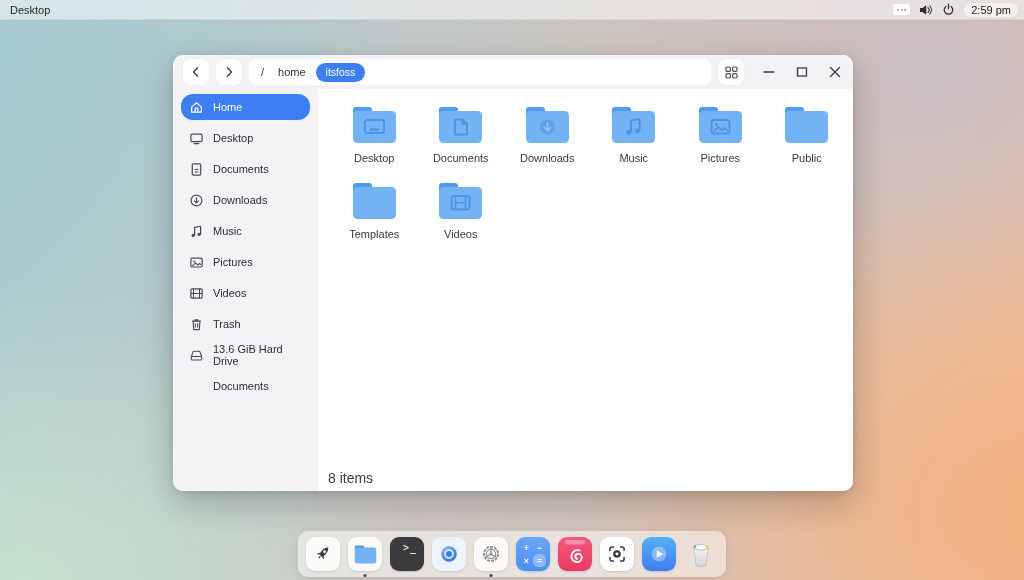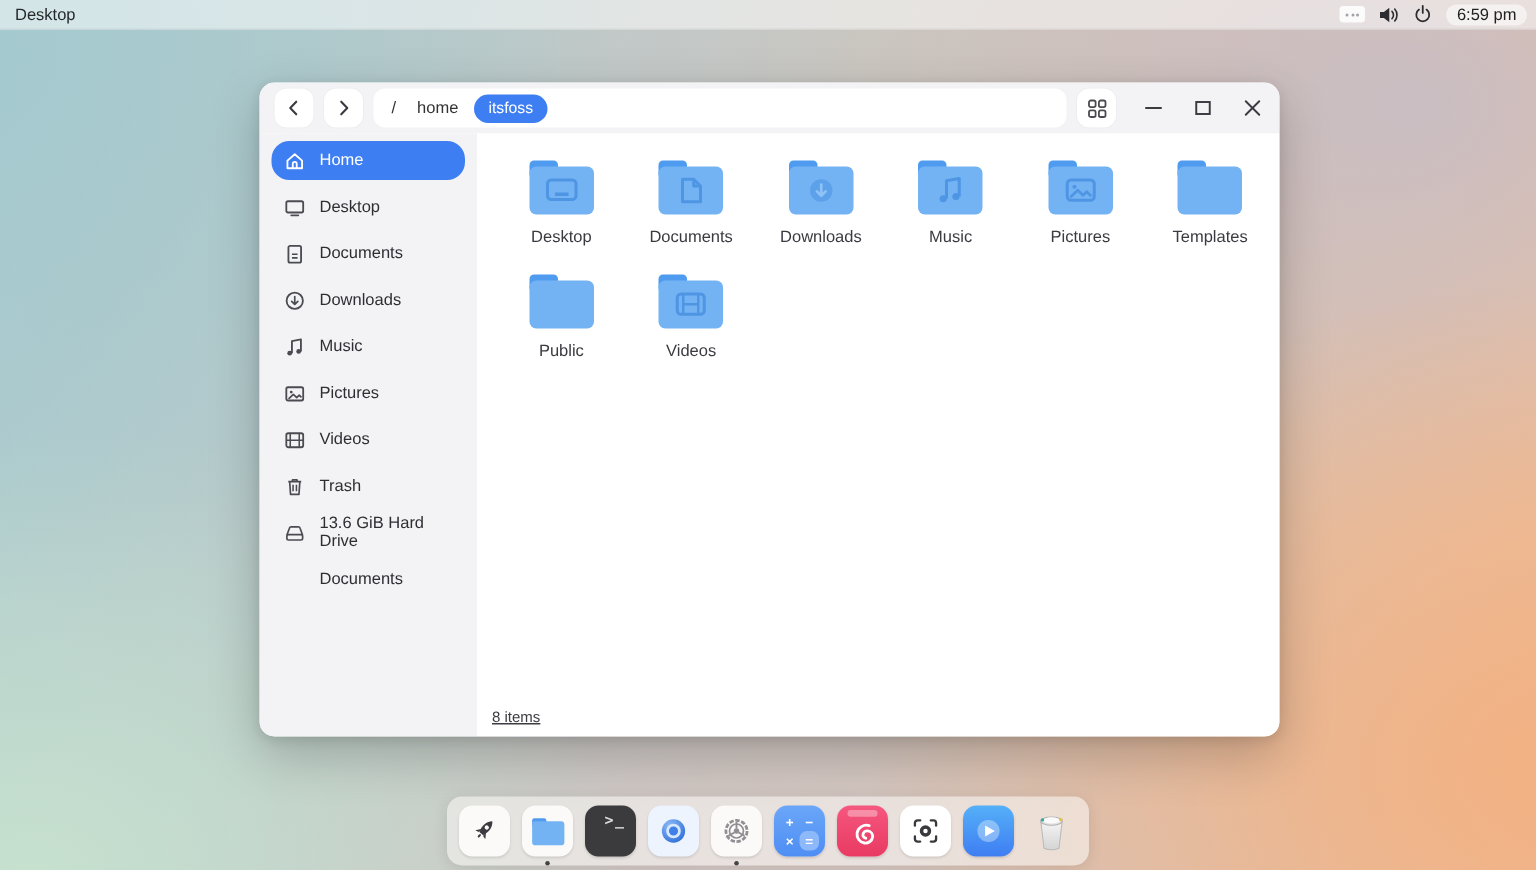--- a/index.html
+++ b/index.html
@@ -67,21 +67,21 @@
   .drives-header { font-size:11px; font-weight:bold; color:#232327; padding:12px 8px 8px 8px; }
   .drive-indent { width:15px; flex:0 0 15px; }
   .main { flex:1; background:#fff; display:flex; flex-direction:column; min-width:0; }
   .folders-grid {
     flex:1; display:grid; grid-template-columns:repeat(6,86.5px);
     align-content:start; padding:12px 0 0 13px; row-gap:13px;
   }
   .folder-item { display:flex; flex-direction:column; align-items:center; gap:8px; padding-top:5px; }
   .folder-label { font-size:11px; color:#3a3a40; }
   .status-bar { height:22px; flex:0 0 22px; display:flex; align-items:center; padding:0 10px 4px 10px; }
-  .status-text { font-size:10px; color:#3c3c42;text-decoration:underline; }
+  .status-text { font-size:14px; color:#3c3c42; }
   
   .dock {
     position:absolute; left:50%; bottom:3px; transform:translateX(-50%);
     height:46px; background:rgba(250,247,246,0.55); border-radius:10px;
     display:flex; align-items:center; gap:8px; padding:0 8px;
     box-shadow:0 2px 10px rgba(0,0,0,0.10);
   }
   .dock-app { position:relative; width:34px; height:34px; }
   .dock-tile { width:34px; height:34px; border-radius:9px; display:flex; align-items:center; justify-content:center; overflow:hidden; }
   .tile-white { background:#fbfaf8; box-shadow:0 1px 2px rgba(0,0,0,0.12); }
@@ -114,21 +114,21 @@
         <path d="M1 4 H3.6 L7.2 1.2 V10.8 L3.6 8 H1 Z" fill="#2c2c30"></path>
         <path d="M9 3.6 a3.4 3.4 0 0 1 0 4.8 M10.8 2 a6 6 0 0 1 0 8" stroke="#2c2c30" stroke-width="1.1" fill="none" stroke-linecap="round"></path>
       </svg>
     </span>
     <span>
       <svg class="tray-svg" width="13" height="13" viewBox="0 0 13 13">
         <path d="M4 3.4 a4.3 4.3 0 1 0 5 0" stroke="#2c2c30" stroke-width="1.2" fill="none" stroke-linecap="round"></path>
         <line x1="6.5" y1="1" x2="6.5" y2="5.6" stroke="#2c2c30" stroke-width="1.2" stroke-linecap="round"></line>
       </svg>
     </span>
-    <span class="time-pill">6:59 pm</span>
+    <span class="time-pill">2:59 pm</span>
   </div>
 </div>
 
 <div class="window">
 
   <div class="toolbar">
     <button class="tool-btn">
       <svg width="12" height="12" viewBox="0 0 12 12">
           <polyline points="7.5,1.8 3.5,6 7.5,10.2" stroke="#3a3a40" stroke-width="1.4" fill="none" stroke-linecap="round" stroke-linejoin="round"></polyline>
         </svg>
@@ -309,29 +309,29 @@
             <path d="M15.5 25.5 L20.5 20.8 L24 24.2 L26.5 21.8 L29.5 24.8" stroke="#4e95e4" stroke-width="1.8" fill="none" stroke-linejoin="round"></path>
           </svg>
           <span class="folder-label">Pictures</span>
         </div>
 
         <div class="folder-item">
           <svg width="45" height="38" viewBox="0 0 45 38">
             <rect x="1" y="1" width="19" height="12" rx="3" fill="#4f9bf0"></rect>
             <rect x="1" y="5" width="43" height="32" rx="4.5" fill="#74b3f3"></rect>
           </svg>
+          <span class="folder-label">Public</span>
+        </div>
+
+        <div class="folder-item">
+          <svg width="45" height="38" viewBox="0 0 45 38">
+            <rect x="1" y="1" width="19" height="12" rx="3" fill="#4f9bf0"></rect>
+            <rect x="1" y="5" width="43" height="32" rx="4.5" fill="#74b3f3"></rect>
+          </svg>
           <span class="folder-label">Templates</span>
-        </div>
-
-        <div class="folder-item">
-          <svg width="45" height="38" viewBox="0 0 45 38">
-            <rect x="1" y="1" width="19" height="12" rx="3" fill="#4f9bf0"></rect>
-            <rect x="1" y="5" width="43" height="32" rx="4.5" fill="#74b3f3"></rect>
-          </svg>
-          <span class="folder-label">Public</span>
         </div>
 
         <div class="folder-item">
           <svg width="45" height="38" viewBox="0 0 45 38">
             <rect x="1" y="1" width="19" height="12" rx="3" fill="#4f9bf0"></rect>
             <rect x="1" y="5" width="43" height="32" rx="4.5" fill="#74b3f3"></rect>
             <rect x="13.5" y="14" width="18" height="13.5" rx="2.5" stroke="#4e95e4" stroke-width="2" fill="none"></rect>
             <line x1="17.5" y1="14" x2="17.5" y2="27.5" stroke="#4e95e4" stroke-width="1.6"></line>
             <line x1="27.5" y1="14" x2="27.5" y2="27.5" stroke="#4e95e4" stroke-width="1.6"></line>
             <line x1="17.5" y1="20.8" x2="27.5" y2="20.8" stroke="#4e95e4" stroke-width="1.6"></line>

